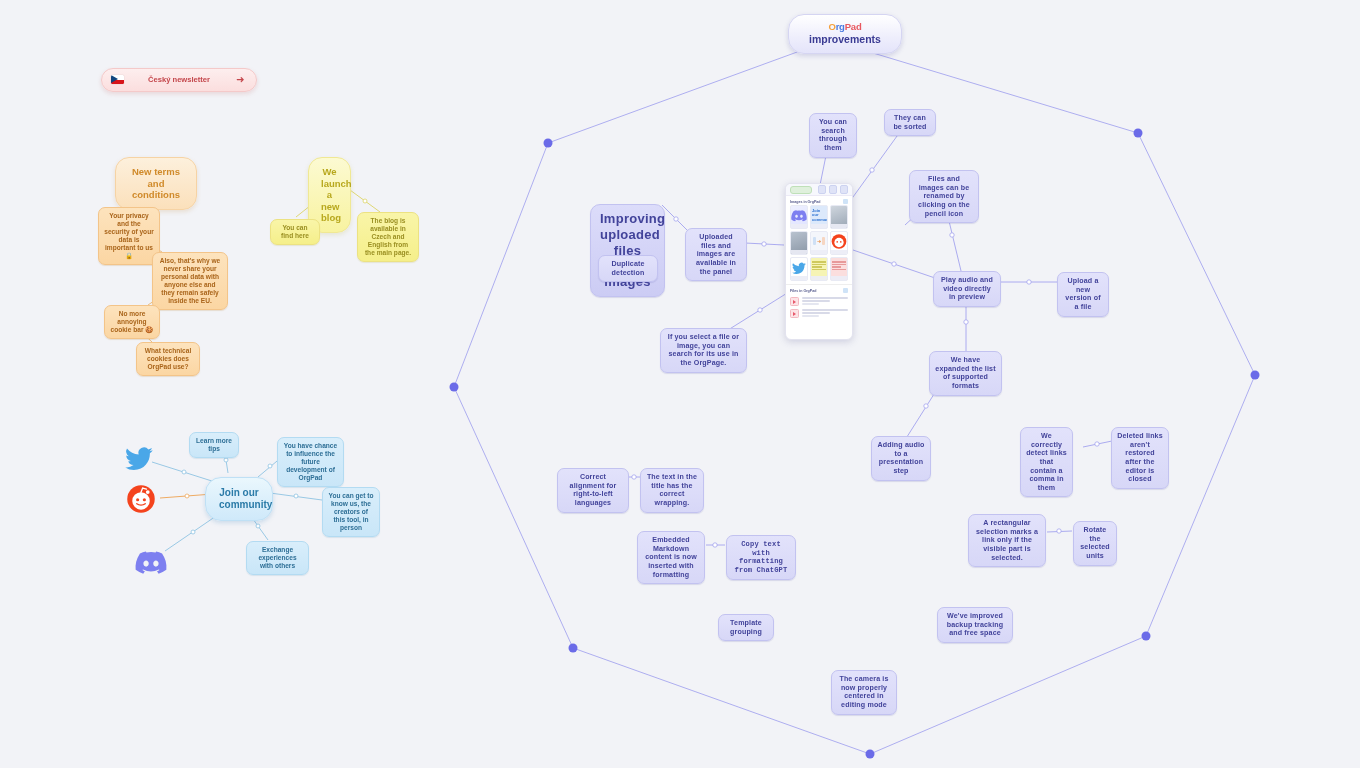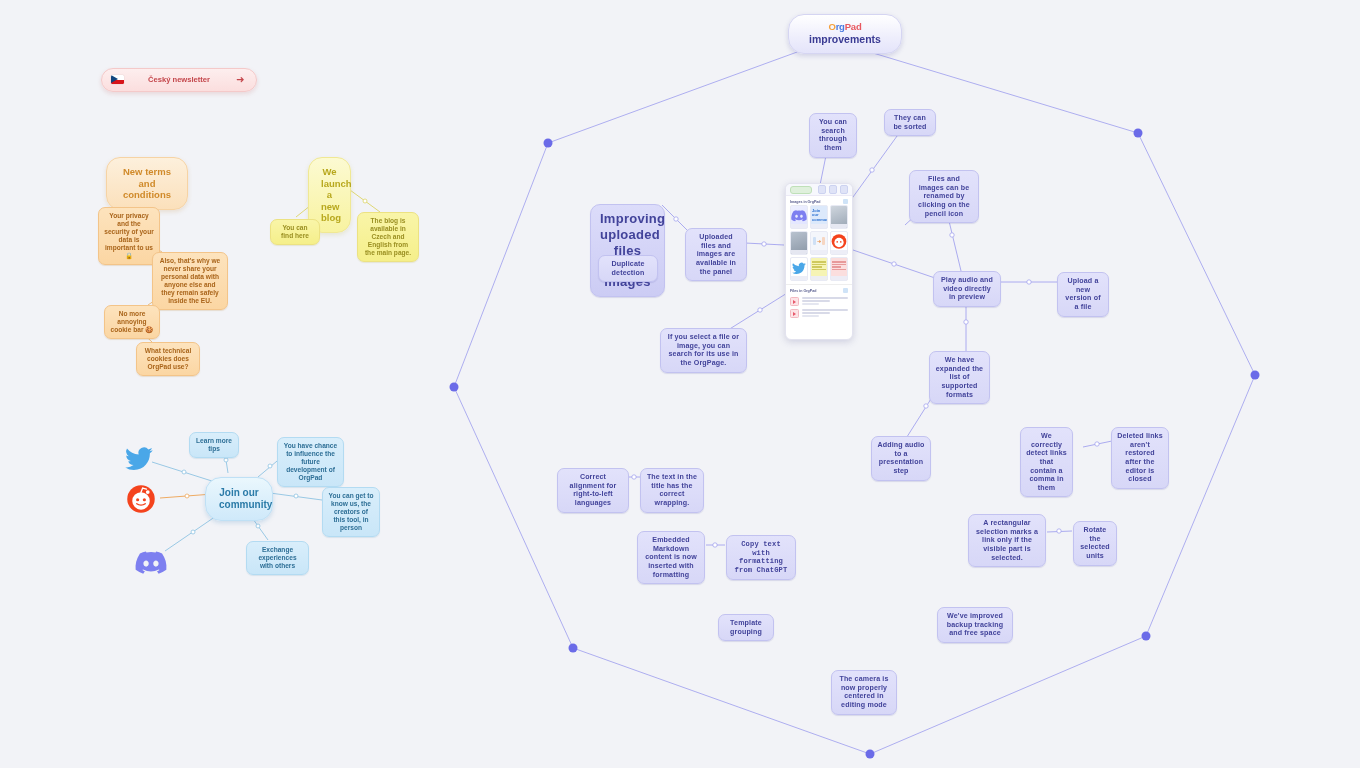--- a/index.html
+++ b/index.html
@@ -48,20 +48,21 @@
     border:1px solid #f3c489;
     color:#a9641a;
     box-shadow:0 1px 1px rgba(190,140,70,.22);
     font-size:6.6px;font-weight:700;padding:4px 5px;
   }
   .o.title{
     font-size:9.5px;padding:8px 12px;border-radius:14px;
     background:linear-gradient(180deg,#fdf0dc 0%,#fbe0bb 100%);
     border-color:#f6d3a4;color:#d08a2a;
     box-shadow:0 2px 4px rgba(200,150,80,.22);
+    margin-left:9px;
   }
 
   
   .y{
     background:linear-gradient(180deg,#f9f5a8 0%,#f5ef8a 100%);
     border:1px solid #ece282;
     color:#9a8f22;
     box-shadow:0 1px 1px rgba(180,175,80,.20);
     font-size:6.6px;font-weight:700;padding:4px 5px;
   }
@@ -300,21 +301,21 @@
   <div class="node v title" style="left:590px;top:194px;width:75px;white-space:pre-line;">Improving uploaded
 files and images</div>
   <div class="node v" style="left:598px;top:255px;width:60px;">Duplicate detection</div>
   <div class="node v" style="left:685px;top:228px;width:62px;">Uploaded files and images are available in the panel</div>
   <div class="node v" style="left:660px;top:328px;width:87px;">If you select a file or image, you can search for its use in the OrgPage.</div>
   <div class="node v" style="left:809px;top:113px;width:48px;">You can search through them</div>
   <div class="node v" style="left:884px;top:109px;width:52px;">They can be sorted</div>
   <div class="node v" style="left:909px;top:170px;width:70px;">Files and images can be renamed by clicking on the pencil icon</div>
   <div class="node v" style="left:933px;top:271px;width:68px;">Play audio and video directly in preview</div>
   <div class="node v" style="left:1057px;top:272px;width:52px;">Upload a new version of a file</div>
-  <div class="node v" style="left:929px;top:351px;width:61px;">We have expanded the list of supported formats</div>
+  <div class="node v" style="left:929px;top:351px;width:73px;">We have expanded the list of supported formats</div>
   <div class="node v" style="left:871px;top:436px;width:60px;">Adding audio to a presentation step</div>
 
   <div class="node v" style="left:557px;top:468px;width:72px;">Correct alignment for right-to-left languages</div>
   <div class="node v" style="left:640px;top:468px;width:64px;">The text in the title has the correct wrapping.</div>
   <div class="node v" style="left:637px;top:531px;width:68px;">Embedded Markdown content is now inserted with formatting</div>
   <div class="node v" style="left:726px;top:535px;width:70px;font-family:Liberation Mono, monospace;">Copy text with formatting from ChatGPT</div>
 
   <div class="node v" style="left:1020px;top:427px;width:53px;">We correctly detect links that contain a comma in them</div>
   <div class="node v" style="left:1111px;top:427px;width:58px;">Deleted links aren't restored after the editor is closed</div>
 

